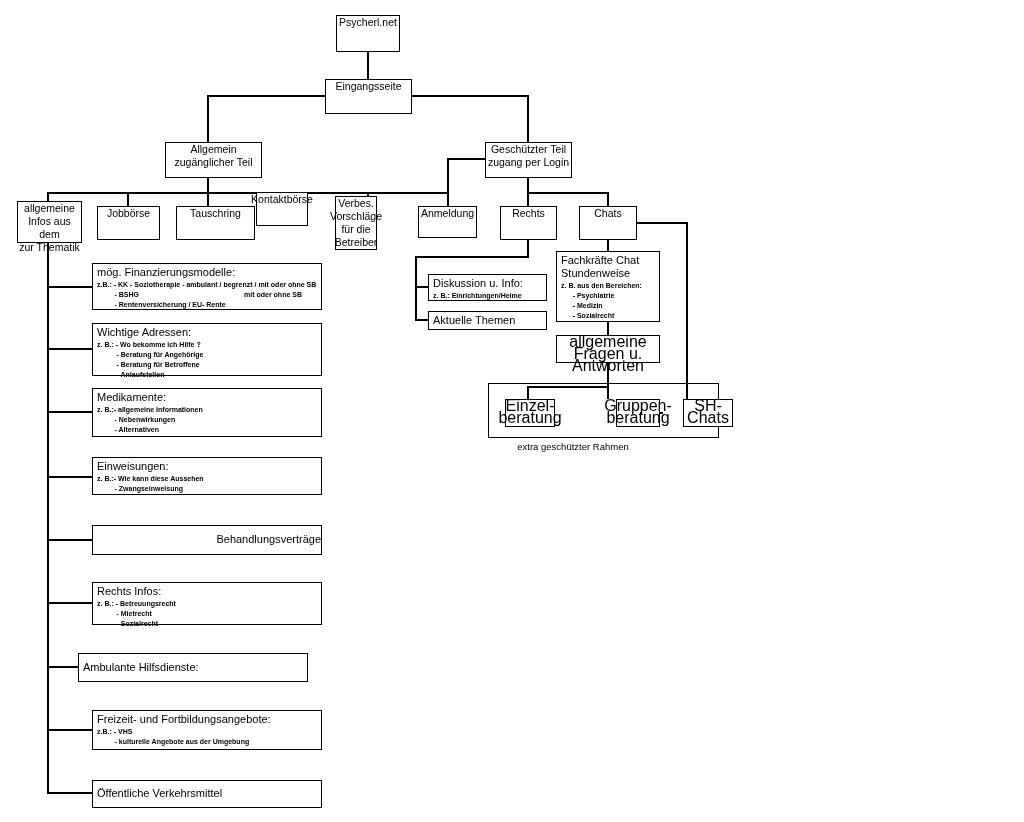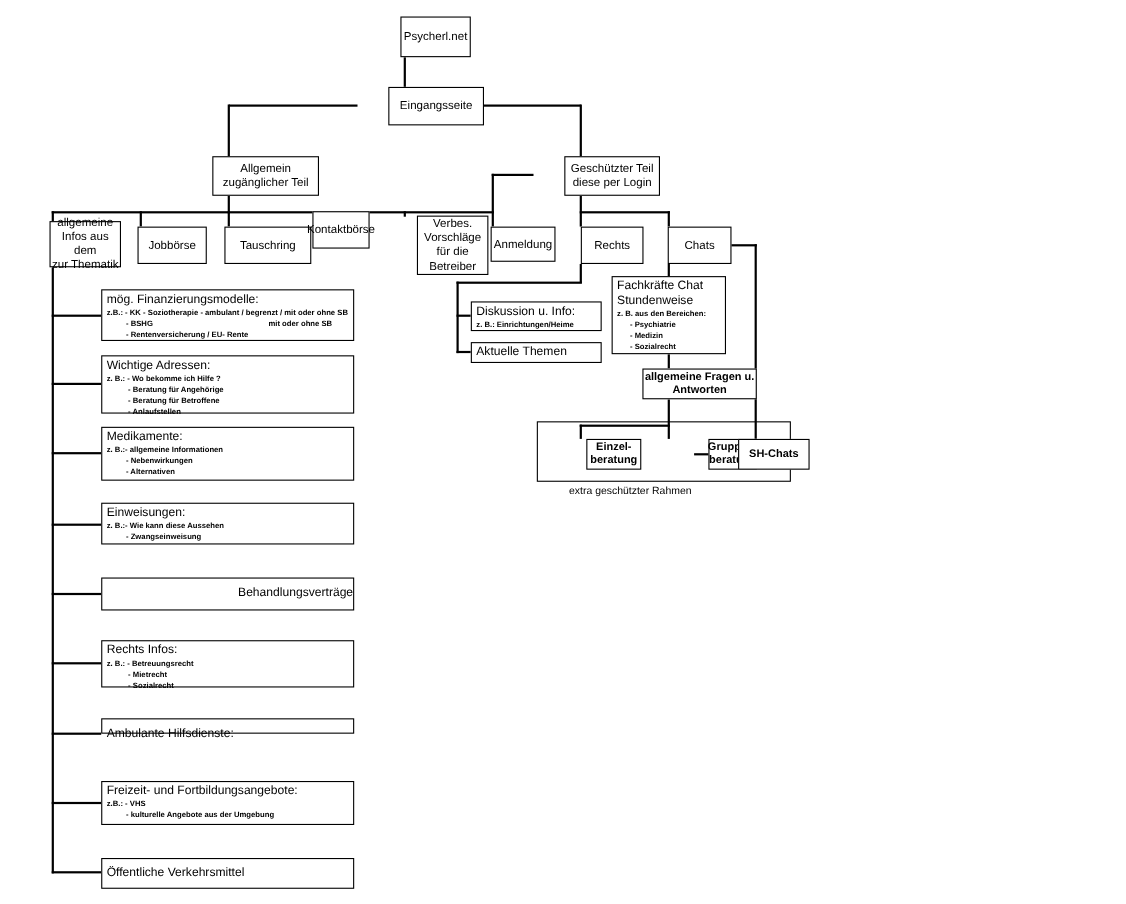--- a/index.html
+++ b/index.html
@@ -1,24 +1,24 @@
 <!DOCTYPE html>
 <html><head>
 <meta charset="utf-8">
 <style>
   html,body{margin:0;padding:0;background:#ffffff;}
   #canvas{position:relative;width:1024px;height:822px;background:#ffffff;
           font-family:"Liberation Sans",sans-serif;color:#000;overflow:hidden;}
   .node{position:absolute;border:1px solid #000;background:#fff;box-sizing:border-box;z-index:2;}
-  .center{display:flex;align-items:center;justify-content:center;text-align:center;
-          white-space:pre-line;font-size:10.5px;line-height:13px;margin-left:28px;}
+  .center{display:flex;align-items:flex-start;justify-content:center;text-align:center;
+          white-space:pre-line;font-size:10.5px;line-height:13px;}
   .detail{padding:2px 0 0 4px;}
   .detail .dtitle{font-size:11px;line-height:13px;white-space:pre-line;}
   .detail .dlines{font-size:7px;font-weight:bold;line-height:10px;white-space:pre;margin-top:1px;}
-  .small{font-size:10px;line-height:12px;font-weight:bold;}
+  .small{font-size:16px;line-height:12px;}
   .line{position:absolute;background:#000;z-index:1;}
   .frame{position:absolute;border:1px solid #000;background:transparent;box-sizing:border-box;z-index:0;}
   .framelabel{position:absolute;font-size:9.5px;text-align:center;z-index:2;}
 </style>
 </head>
 <body>
 
 <div id="canvas">
 
   <div class="frame" style="left:488px;top:383px;width:231px;height:55px;"></div>
@@ -64,29 +64,29 @@
   <div class="line" style="left:47px;top:602px;width:45px;height:2px;"></div>
   <div class="line" style="left:47px;top:666px;width:45px;height:2px;"></div>
   <div class="line" style="left:47px;top:729px;width:45px;height:2px;"></div>
   <div class="line" style="left:47px;top:792px;width:45px;height:2px;"></div>
 
   <div class="node center" style="left:336px;top:15px;width:64px;height:37px;"><span>Psycherl.net</span></div>
   <div class="node center" style="left:325px;top:79px;width:87px;height:35px;"><span>Eingangsseite</span></div>
   <div class="node center" style="left:165px;top:142px;width:97px;height:36px;"><span>Allgemein
 zugänglicher Teil</span></div>
   <div class="node center" style="left:485px;top:142px;width:87px;height:36px;"><span>Geschützter Teil
-diese per Login</span></div>
+zugang per Login</span></div>
 
   <div class="node center" style="left:17px;top:201px;width:65px;height:42px;"><span>allgemeine
 Infos aus dem
 zur Thematik</span></div>
   <div class="node center" style="left:97px;top:206px;width:63px;height:34px;"><span>Jobbörse</span></div>
   <div class="node center" style="left:176px;top:206px;width:79px;height:34px;"><span>Tauschring</span></div>
   <div class="node center" style="left:256px;top:192px;width:52px;height:34px;"><span>Kontaktbörse</span></div>
-  <div class="node center" style="left:351px;top:196px;width:65px;height:54px;"><span>Verbes.
+  <div class="node center" style="left:335px;top:196px;width:42px;height:54px;"><span>Verbes.
 Vorschläge
 für die
 Betreiber</span></div>
 
   <div class="node center" style="left:418px;top:206px;width:59px;height:32px;"><span>Anmeldung</span></div>
   <div class="node center" style="left:500px;top:206px;width:57px;height:34px;"><span>Rechts</span></div>
   <div class="node center" style="left:579px;top:206px;width:58px;height:34px;"><span>Chats</span></div>
 
   <div class="node detail" style="left:428px;top:274px;width:119px;height:27px;">
     <div class="dtitle">Diskussion u. Info:</div>
@@ -104,21 +104,21 @@
       - Medizin
       - Sozialrecht</div>
   </div>
   <div class="node center small" style="left:556px;top:335px;width:104px;height:28px;"><span>allgemeine Fragen u.
 Antworten</span></div>
 
   <div class="node center small" style="left:505px;top:399px;width:50px;height:28px;"><span>Einzel-
 beratung</span></div>
   <div class="node center small" style="left:616px;top:399px;width:44px;height:28px;"><span>Gruppen-
 beratung</span></div>
-  <div class="node center small" style="left:643px;top:399px;width:65px;height:28px;"><span>SH-Chats</span></div>
+  <div class="node center small" style="left:683px;top:399px;width:50px;height:28px;"><span>SH-Chats</span></div>
 
   <div class="node detail" style="left:92px;top:263px;width:230px;height:47px;">
     <div class="dtitle">mög. Finanzierungsmodelle:</div>
     <div class="dlines">z.B.: - KK - Soziotherapie - ambulant / begrenzt / mit oder ohne SB
          - BSHG                                                      mit oder ohne SB
          - Rentenversicherung / EU- Rente</div>
   </div>
   <div class="node detail" style="left:92px;top:323px;width:230px;height:53px;">
     <div class="dtitle">Wichtige Adressen:</div>
     <div class="dlines">z. B.: - Wo bekomme ich Hilfe ?
@@ -139,21 +139,21 @@
   </div>
   <div class="node detail" style="left:92px;top:525px;width:230px;height:30px;padding-top:7px;text-align:right;">
     <div class="dtitle">Behandlungsverträge</div>
   </div>
   <div class="node detail" style="left:92px;top:582px;width:230px;height:43px;">
     <div class="dtitle">Rechts Infos:</div>
     <div class="dlines">z. B.: - Betreuungsrecht
           - Mietrecht
           - Sozialrecht</div>
   </div>
-  <div class="node detail" style="left:92px;top:653px;width:230px;height:14px;padding-top:7px;">
+  <div class="node detail" style="left:78px;top:653px;width:230px;height:29px;padding-top:7px;">
     <div class="dtitle">Ambulante Hilfsdienste:</div>
   </div>
   <div class="node detail" style="left:92px;top:710px;width:230px;height:40px;">
     <div class="dtitle">Freizeit- und Fortbildungsangebote:</div>
     <div class="dlines">z.B.: - VHS
          - kulturelle Angebote aus der Umgebung</div>
   </div>
   <div class="node detail" style="left:92px;top:780px;width:230px;height:28px;padding-top:6px;">
     <div class="dtitle">Öffentliche Verkehrsmittel</div>
   </div>

